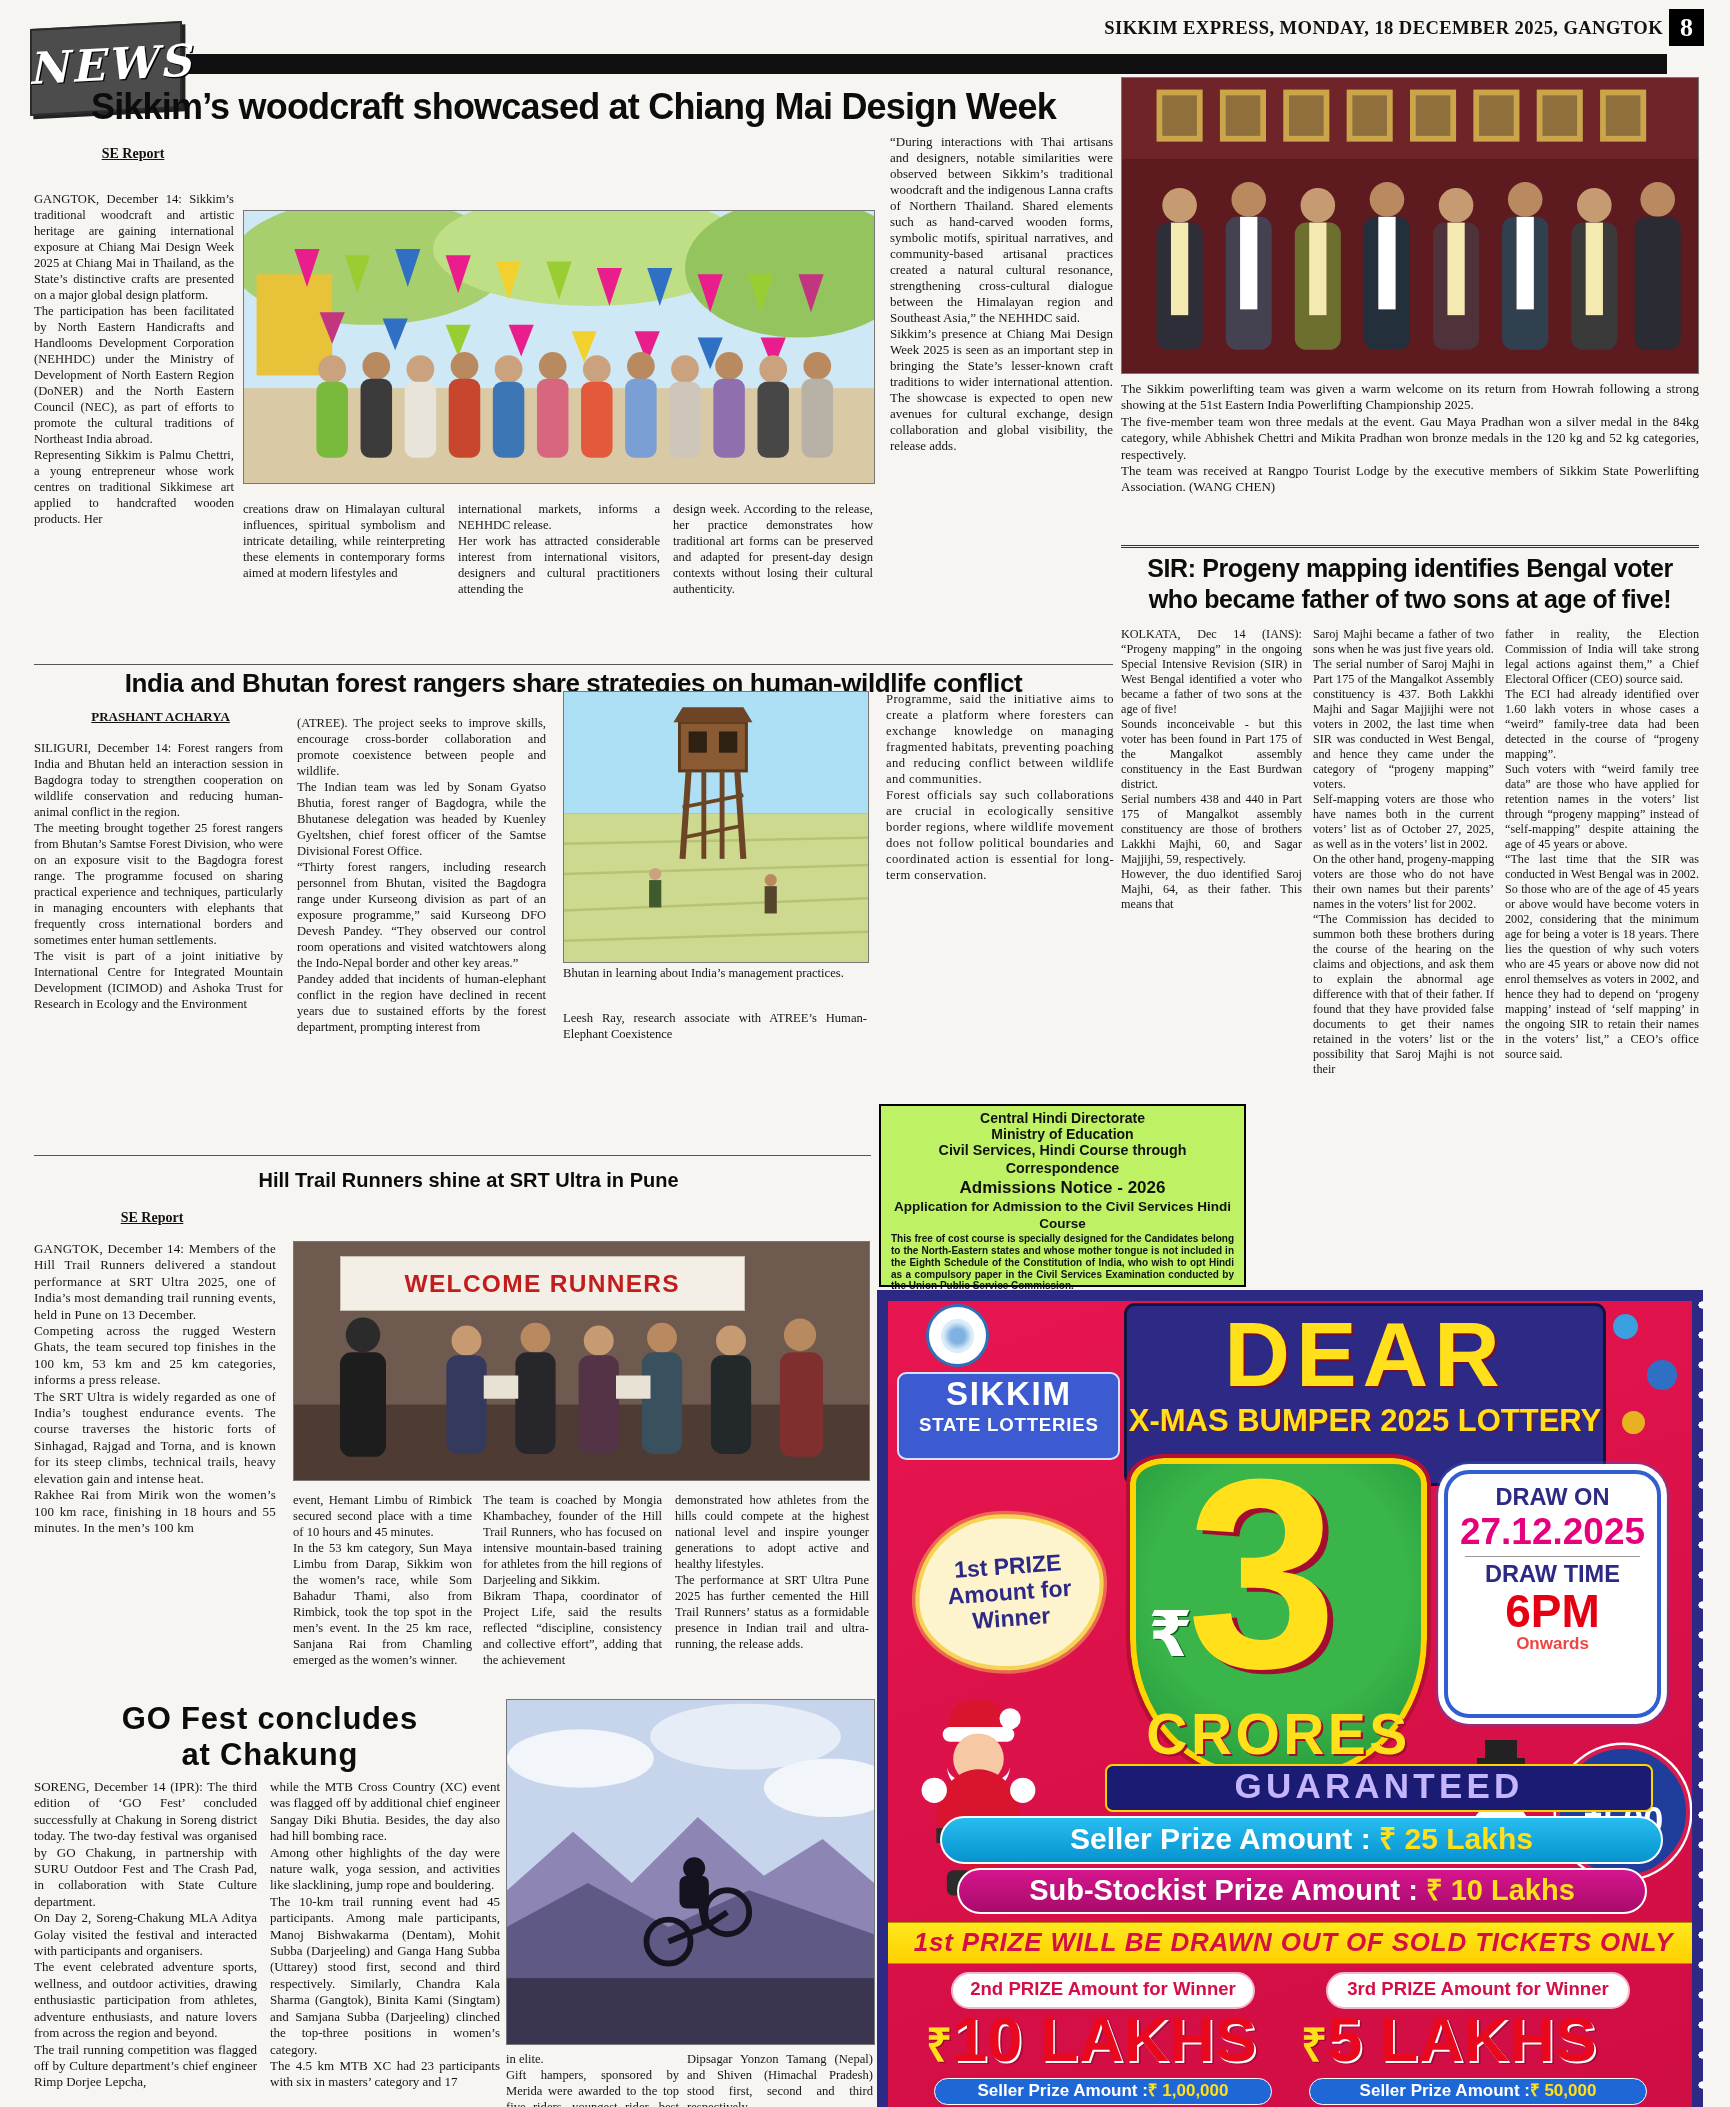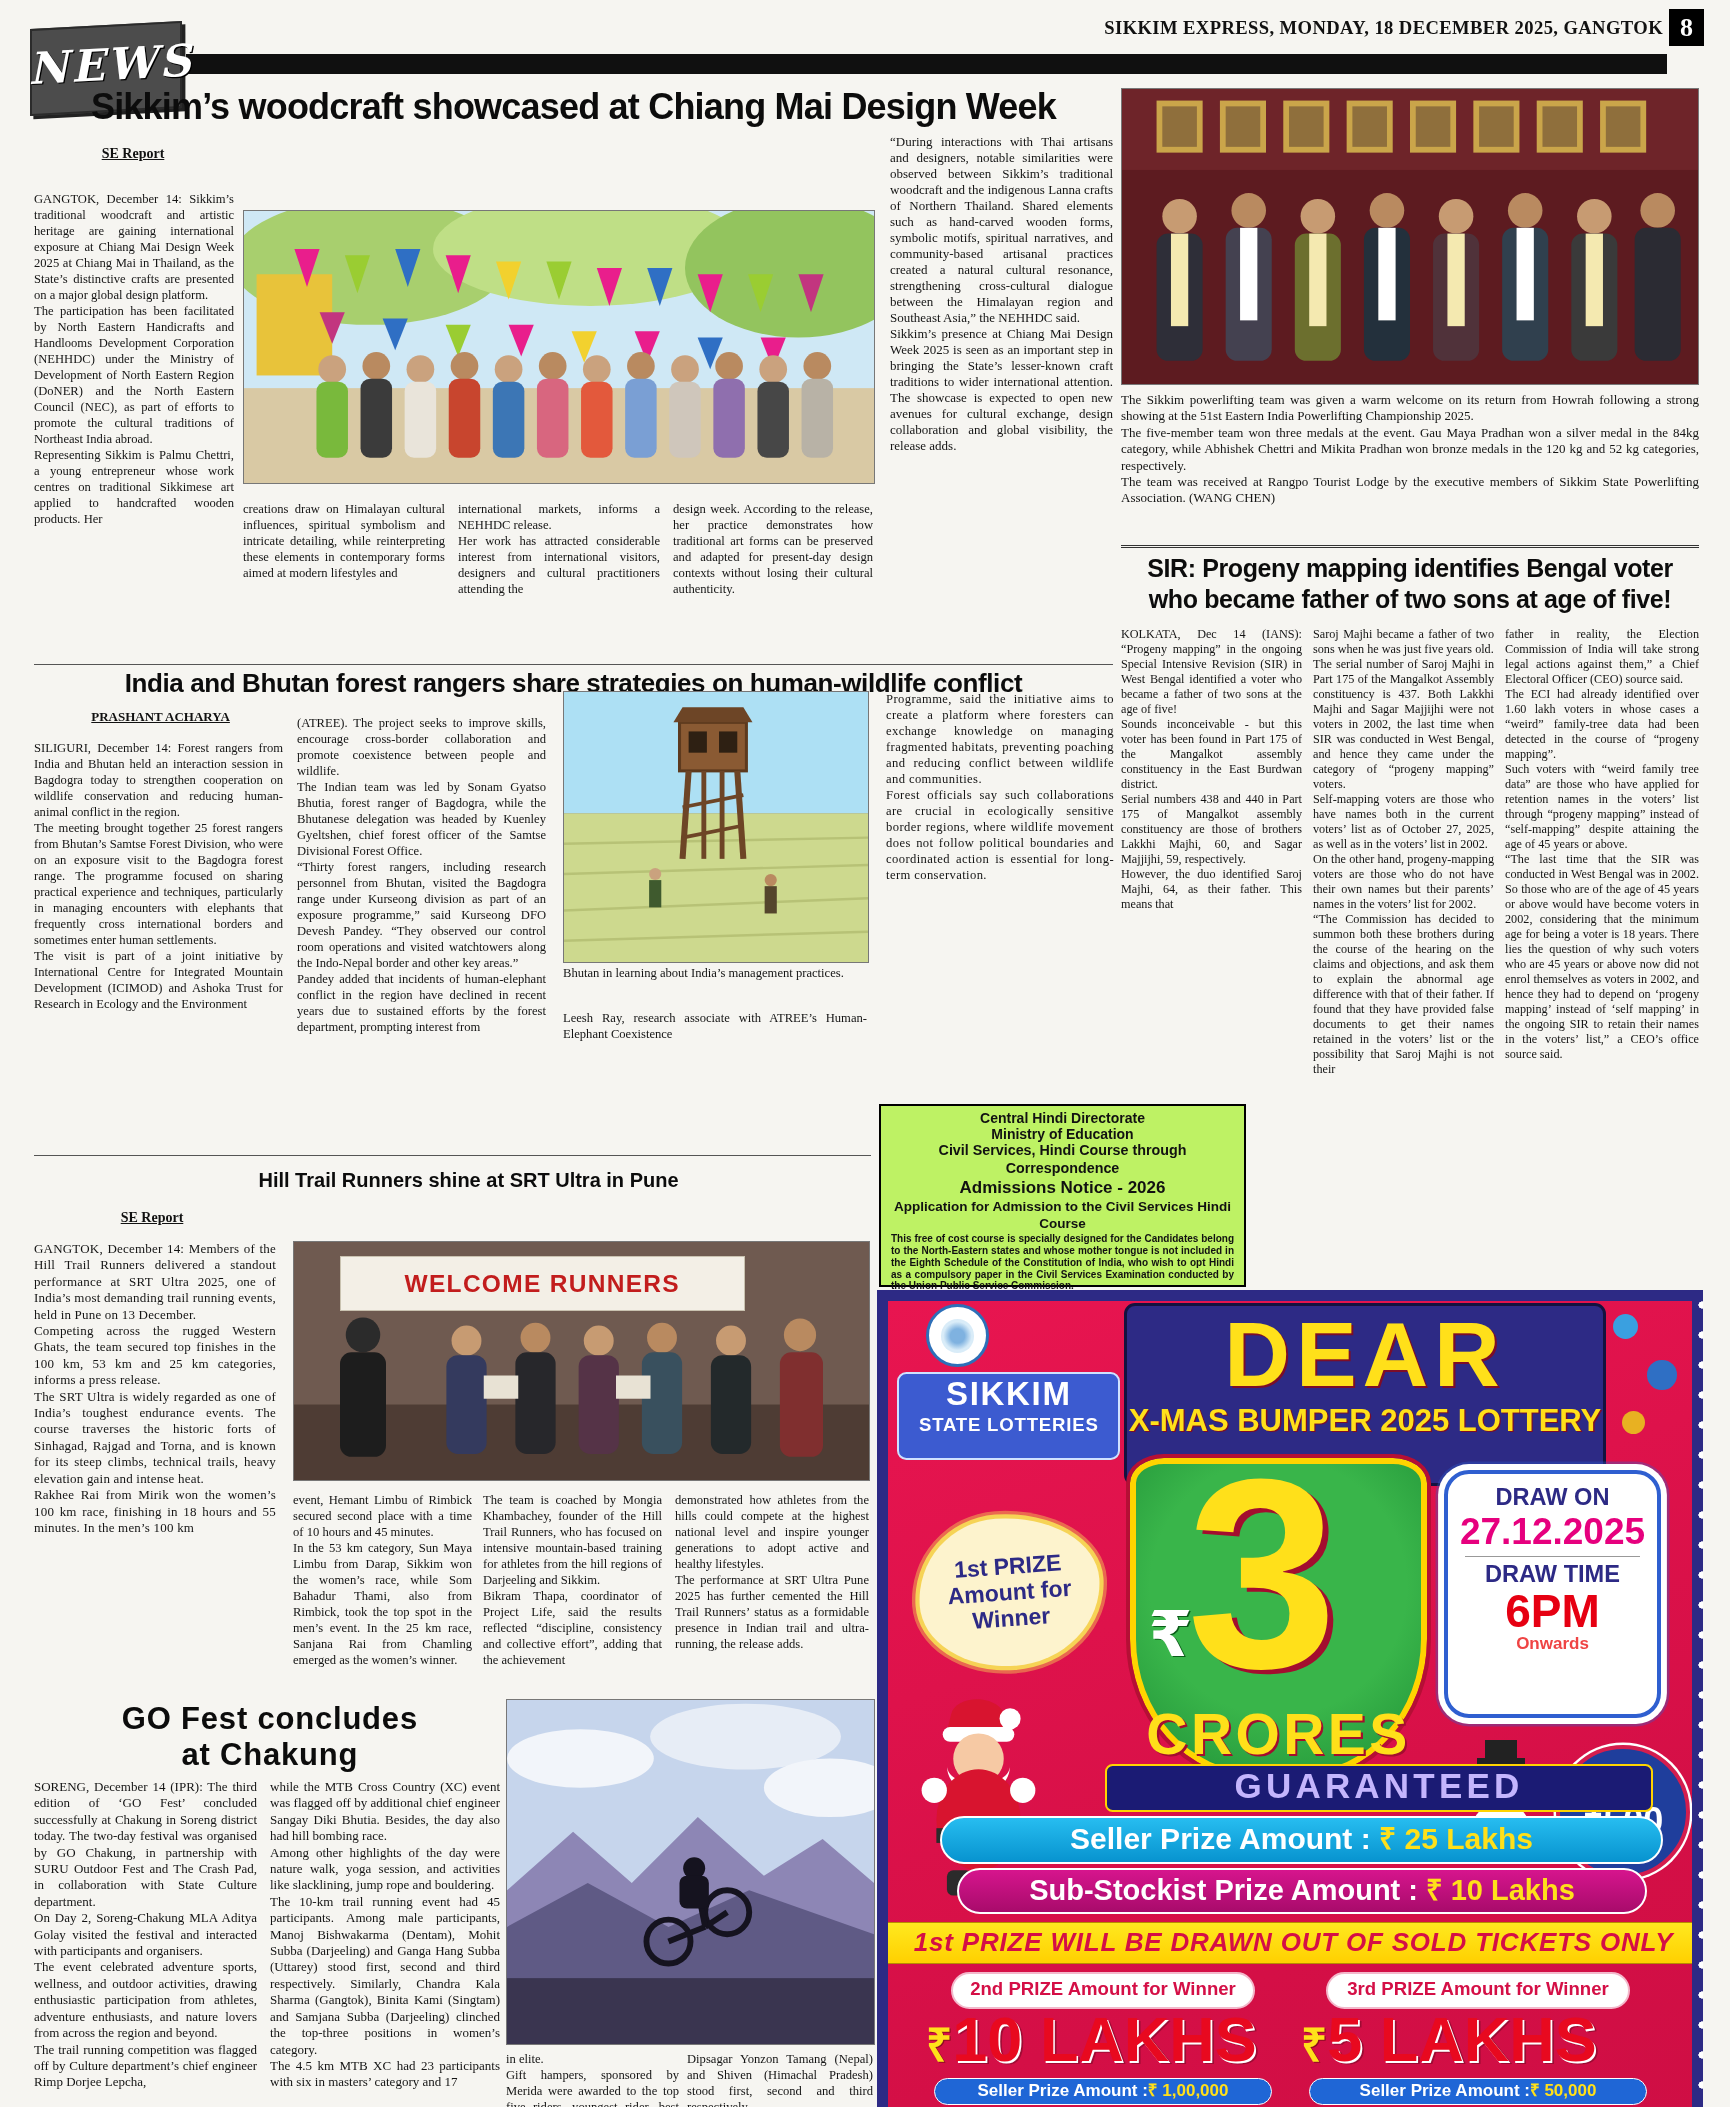--- a/index.html
+++ b/index.html
@@ -129,21 +129,21 @@
       </svg>
     </div>
     <div class="txt" style="left:209px;top:415px;width:202px;height:158px;">creations draw on Himalayan cultural influences, spiritual symbolism and intricate detailing, while reinterpreting these elements in contemporary forms aimed at modern lifestyles and</div>
     <div class="txt" style="left:639px;top:415px;width:200px;height:158px;">design week. According to the release, her practice demonstrates how traditional art forms can be preserved and adapted for present-day design contexts without losing their cultural authenticity.</div>
     <div class="txt" style="left:424px;top:415px;width:202px;height:158px;">international markets, informs a NEHHDC release.
 Her work has attracted considerable interest from international visitors, designers and cultural practitioners attending the</div>
     <div class="txt" style="left:856px;top:48px;width:223px;height:525px;font-size:13px;">“During interactions with Thai artisans and designers, notable similarities were observed between Sikkim’s traditional woodcraft and the indigenous Lanna crafts of Northern Thailand. Shared elements such as hand-carved wooden forms, symbolic motifs, spiritual narratives, and community-based artisanal practices created a natural cultural resonance, strengthening cross-cultural dialogue between the Himalayan region and Southeast Asia,” the NEHHDC said.
 Sikkim’s presence at Chiang Mai Design Week 2025 is seen as an important step in bringing the State’s lesser-known craft traditions to wider international attention. The showcase is expected to open new avenues for cultural exchange, design collaboration and global visibility, the release adds.</div>
   </div>
 
-  <div class="abs" style="left:1121px;top:86px;width:578px;height:457px;">
+  <div class="abs" style="left:1121px;top:75px;width:578px;height:457px;">
     <div class="photo" style="left:0;top:2.1px;width:576px;height:295px;">
       <svg viewBox="0 0 100 51" preserveAspectRatio="none">
         <rect x="0" y="0" width="100" height="51" fill="#5d1b20"></rect>
         <rect x="0" y="0" width="100" height="14" fill="#6e2429"></rect>
         <g fill="#caa54a">
             <rect x="6" y="2" width="8" height="9"></rect>
             <rect x="17" y="2" width="8" height="9"></rect>
             <rect x="28" y="2" width="8" height="9"></rect>
             <rect x="39" y="2" width="8" height="9"></rect>
             <rect x="50" y="2" width="8" height="9"></rect>

